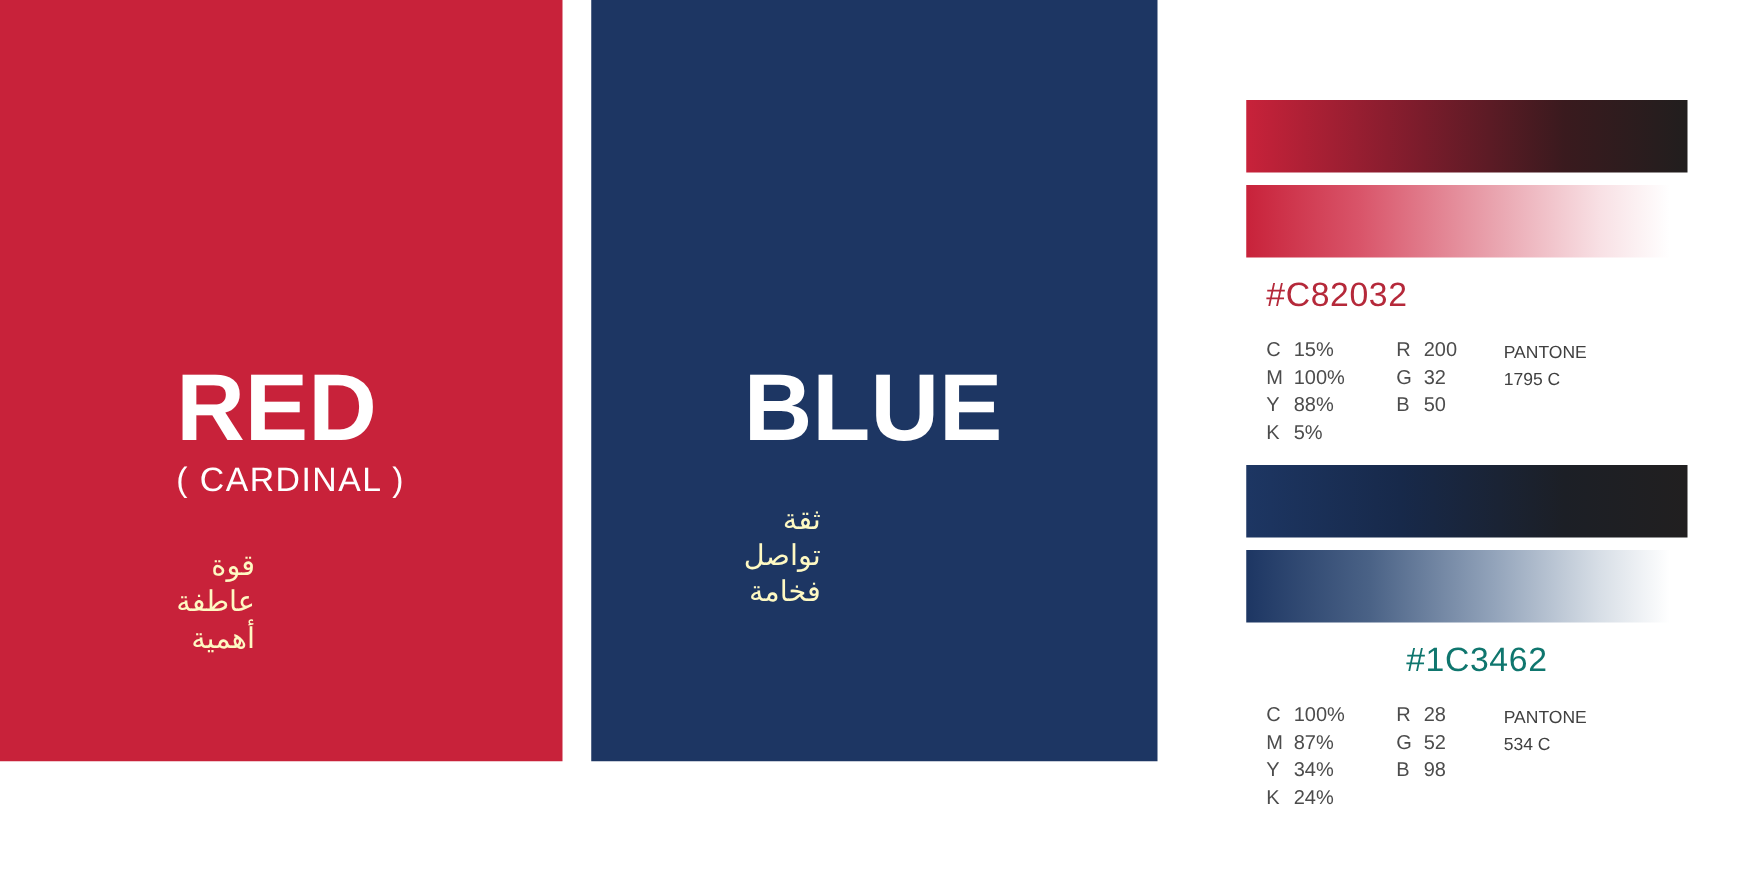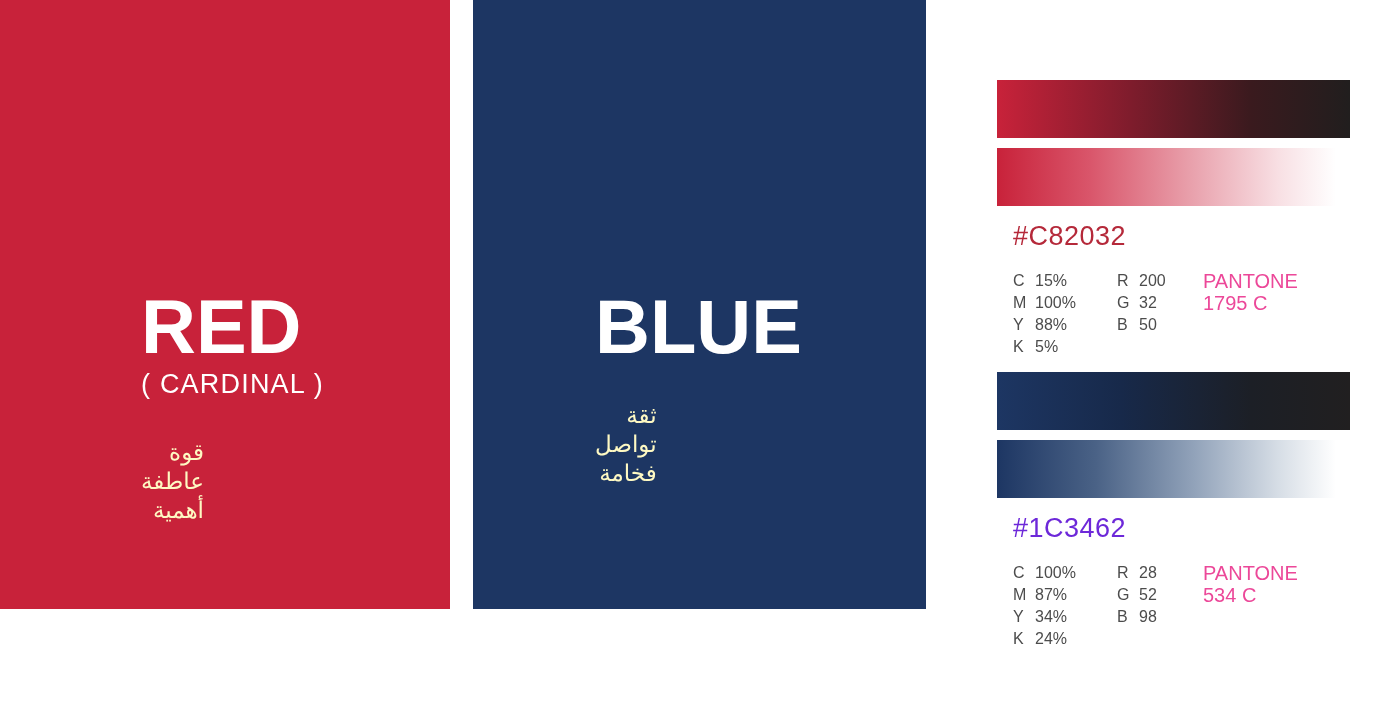--- a/index.html
+++ b/index.html
@@ -103,22 +103,22 @@
   .spec-row {
     font-size: 16px;
     color: #4C4C4C;
     line-height: 22px;
     white-space: nowrap;
     display: flex;
   }
   .spec-row .ch { display: inline-block; width: 22px; }
   .spec-row .vl { display: inline-block; }
   .pantone-line {
-    font-size: 20px;
-    color: #ec4899;
+    font-size: 14px;
+    color: #404040;
     line-height: 22px;
     white-space: nowrap;
   }
 </style>
 </head>
 <body>
 
 <div class="panel panel-red" style="background: rgb(200, 34, 58);">
   <div class="panel-inner">
     <div class="panel-title">RED</div>
@@ -187,21 +187,21 @@
       <div class="pantone-line">PANTONE</div>
       <div class="pantone-line">1795 C</div>
     </div>
   </div>
 </div>
 
 <div class="spec-block spec-blue">
   <div class="gradient-bar to-dark grad-blue-dark"></div>
   <div class="gradient-bar to-light grad-blue-light"></div>
 
-  <div class="hex-label" style="color: #6d28d9;">#1C3462</div>
+  <div class="hex-label" style="color: #0f766e; text-align: center;">#1C3462</div>
 
   <div class="spec-table">
     <div class="spec-col col-cmyk">
       <div class="spec-row">
         <span class="ch">C</span>
         <span class="vl">100%</span>
       </div>
       <div class="spec-row">
         <span class="ch">M</span>
         <span class="vl">87%</span>

